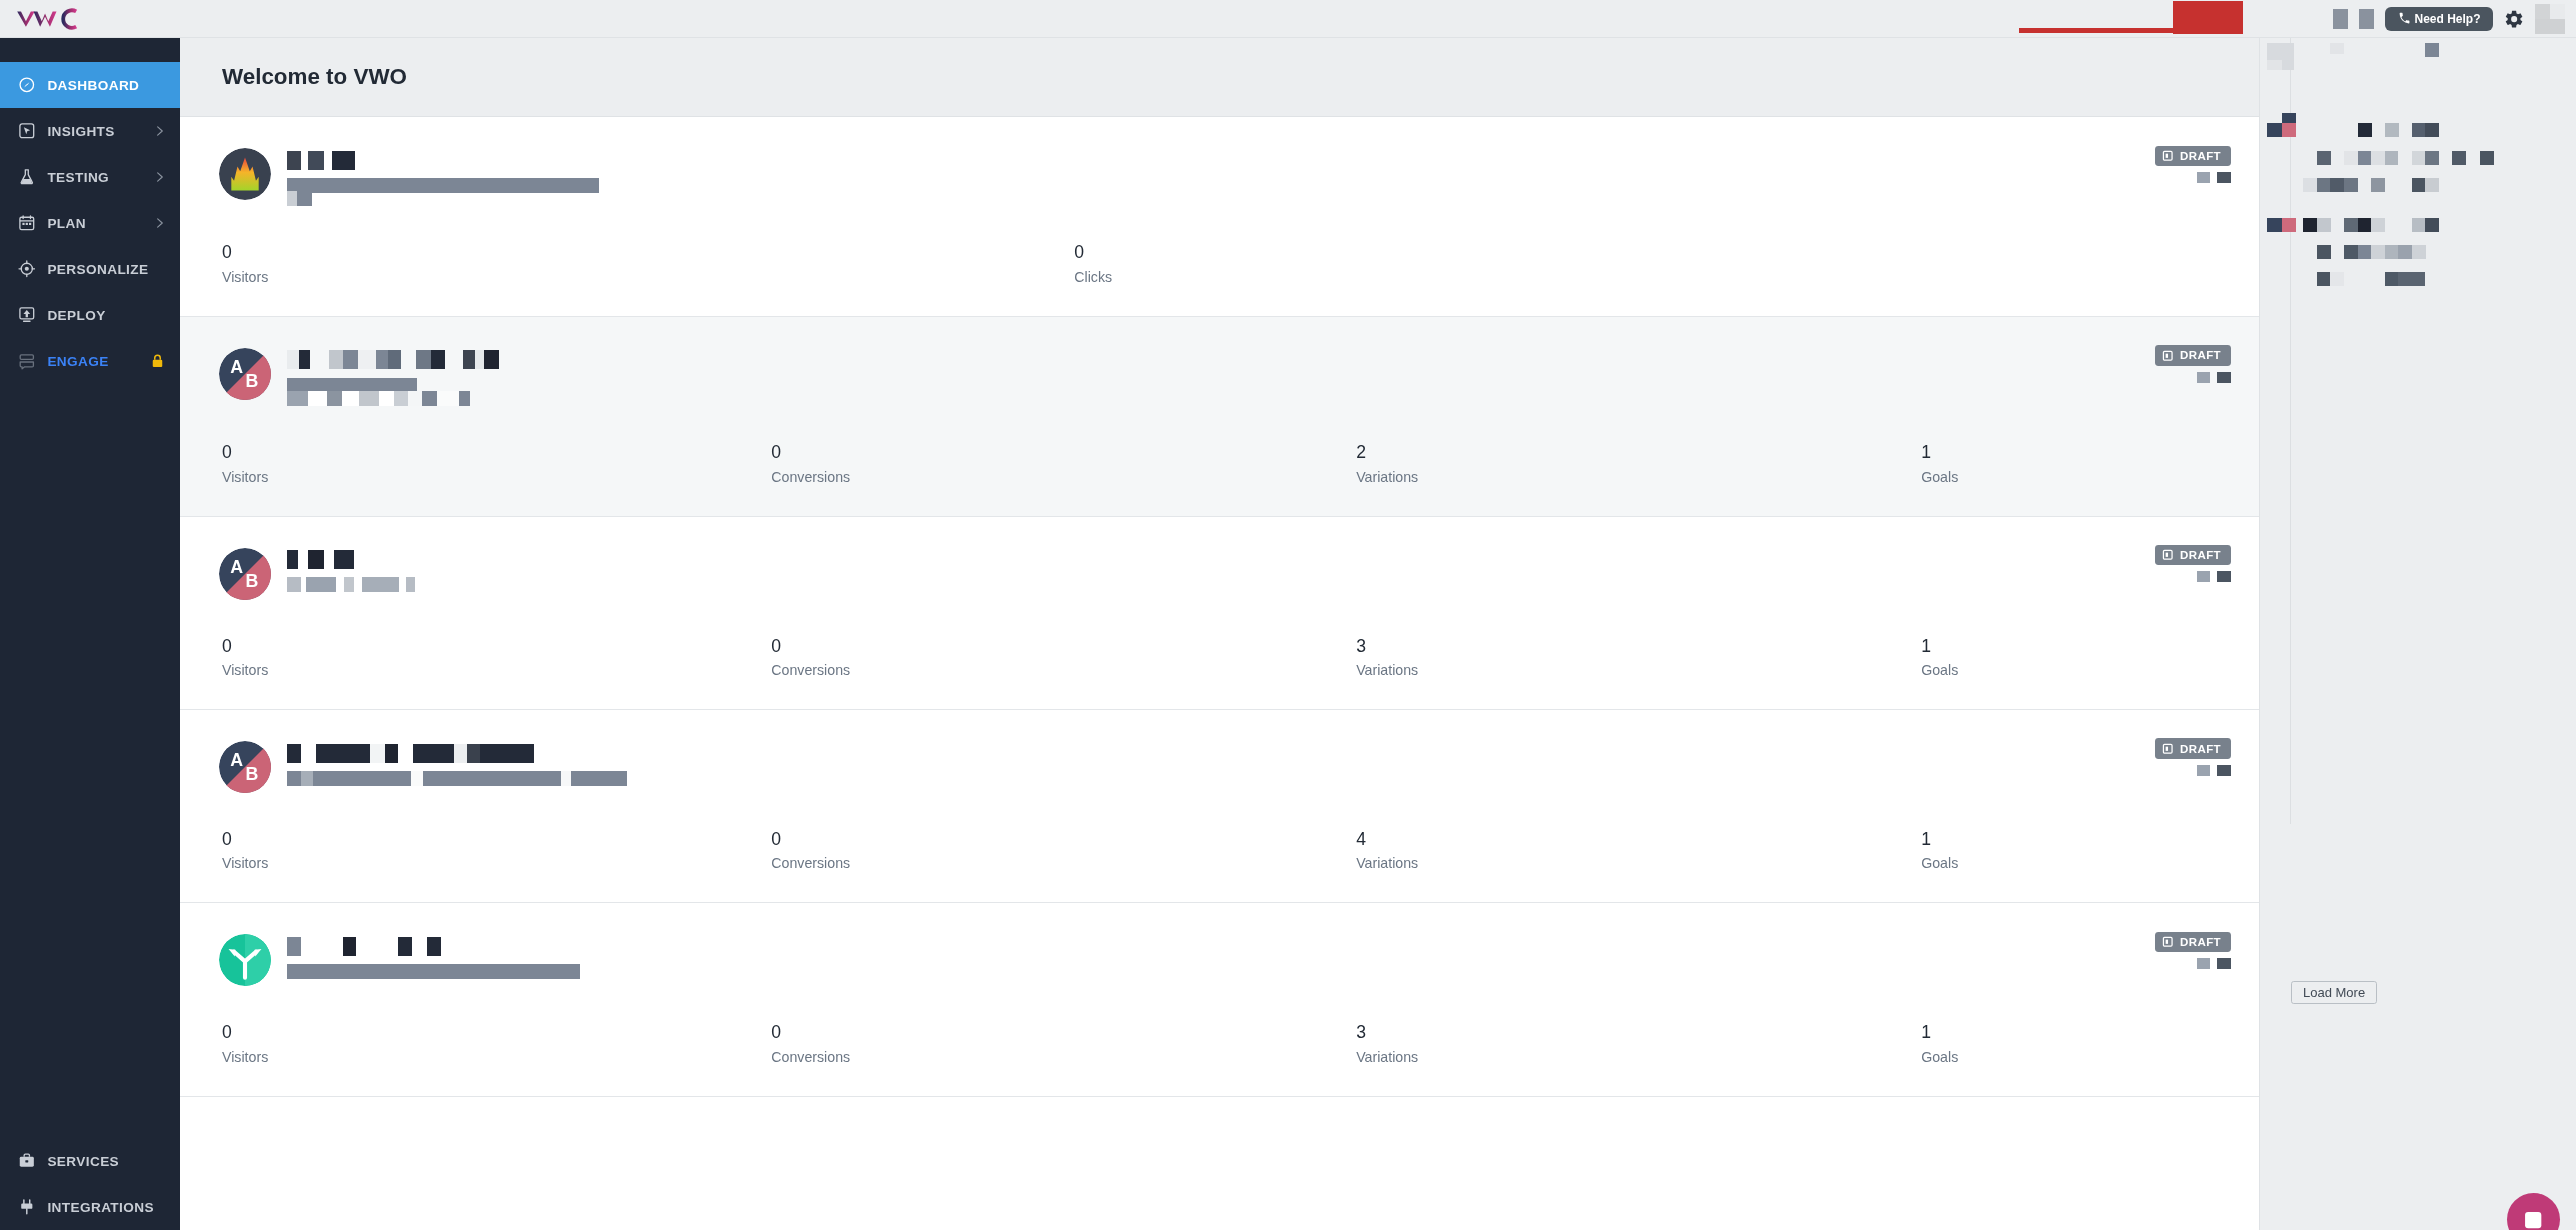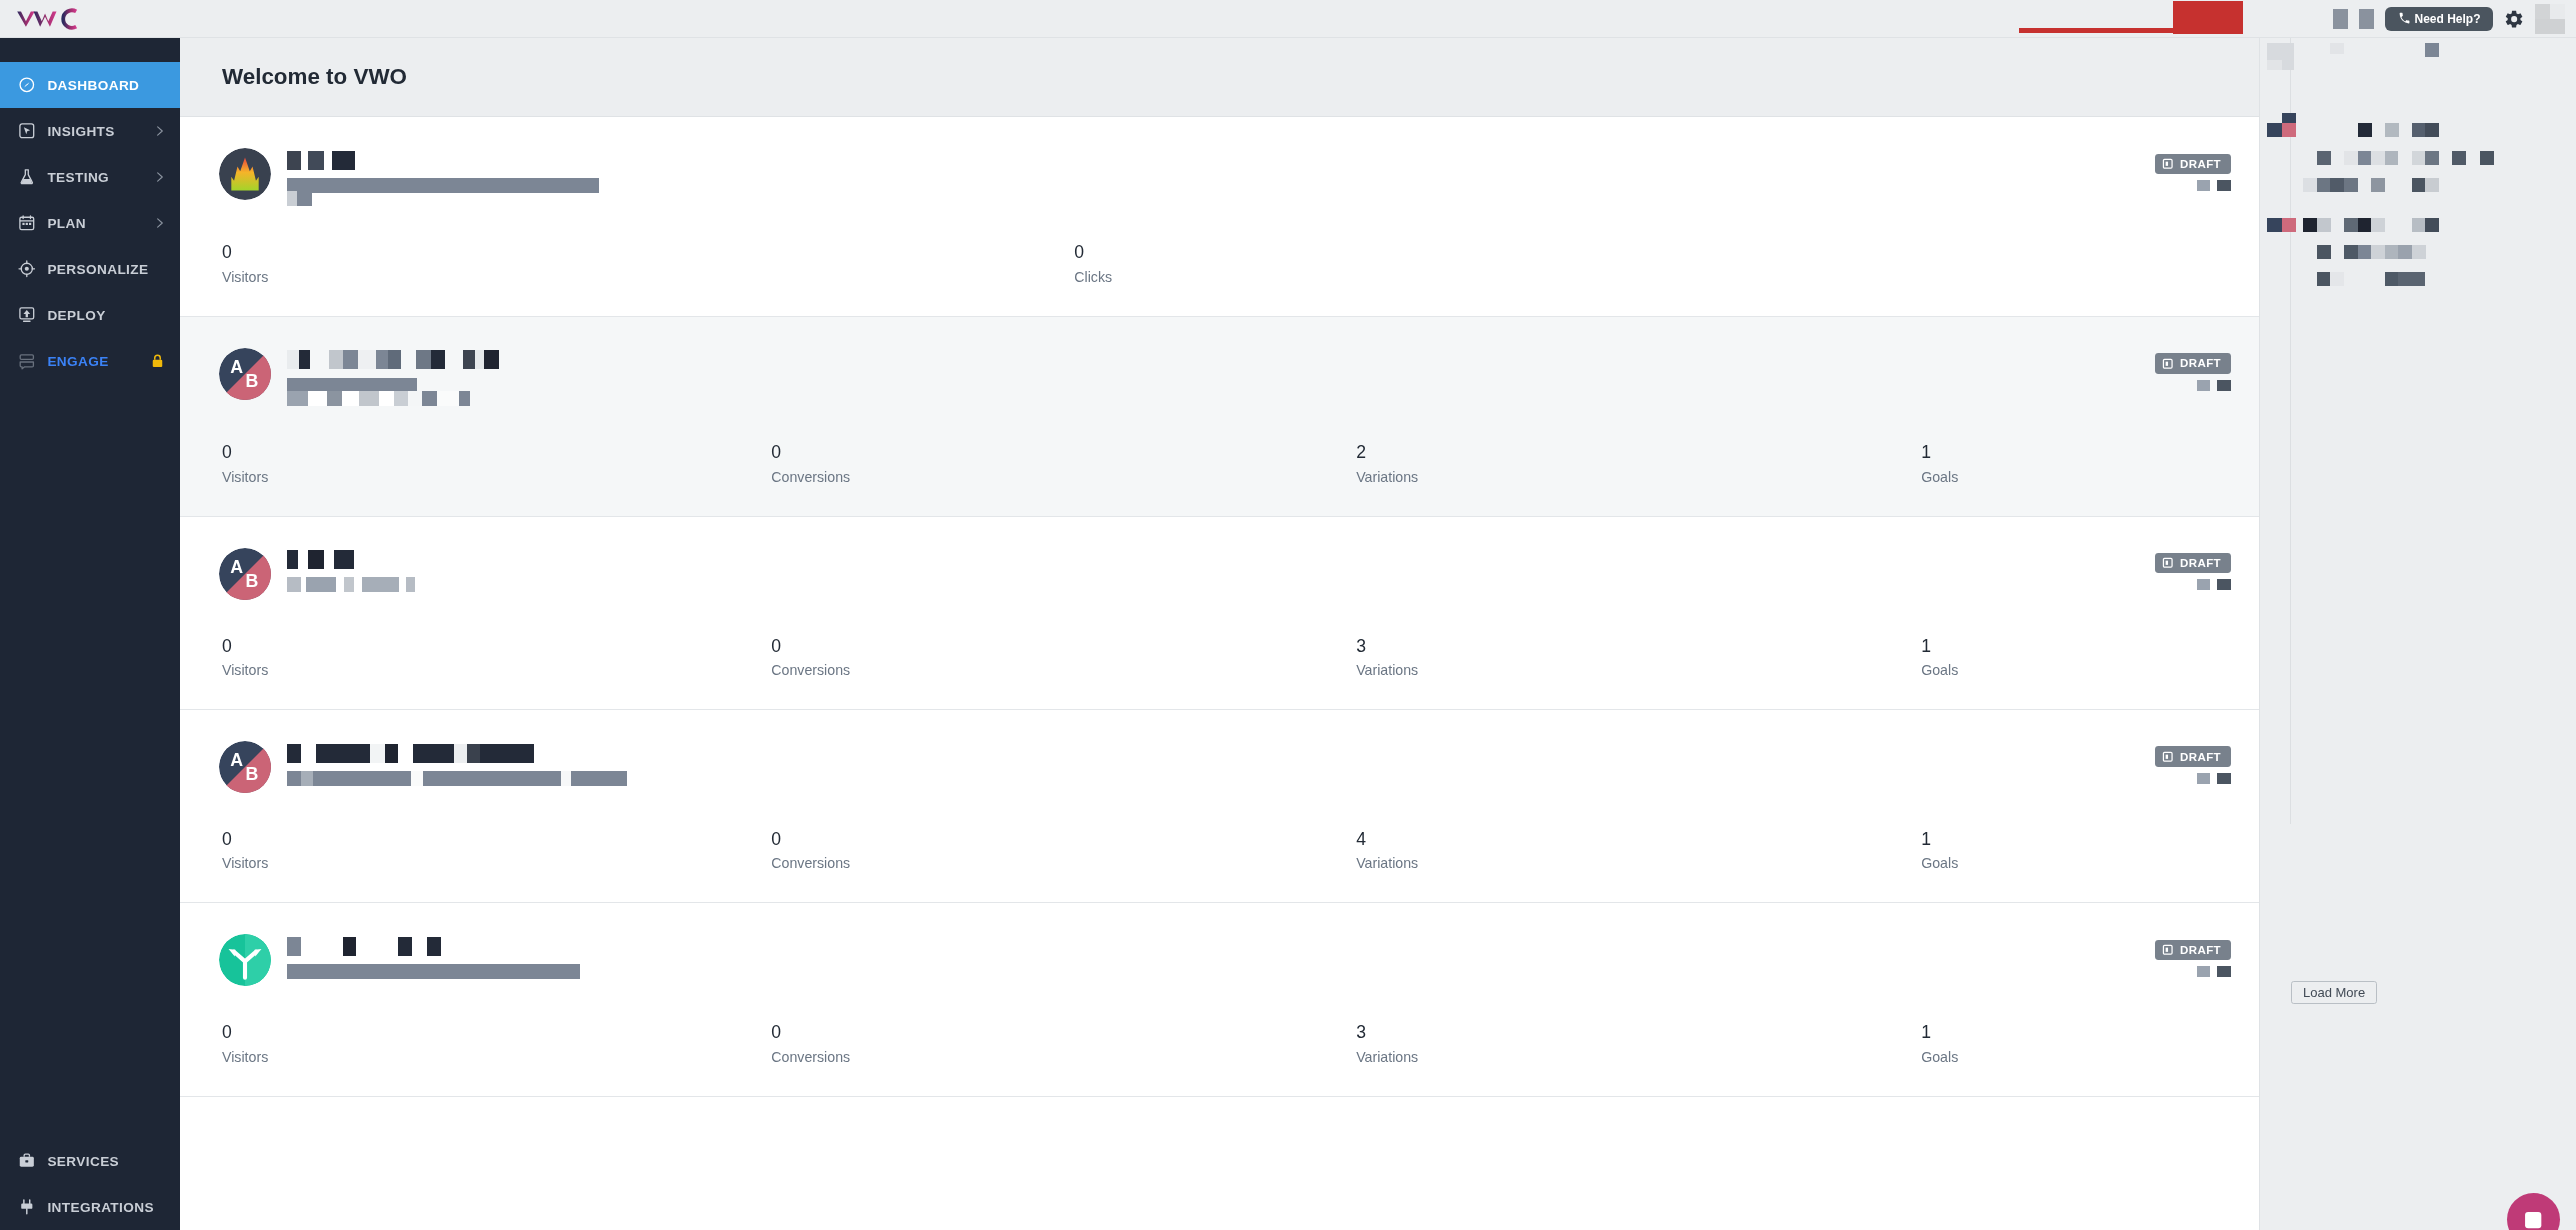--- a/index.html
+++ b/index.html
@@ -100,21 +100,21 @@
   .redline { display: block; }
   .redline.title { height: 19px; margin-bottom: 8.1px; }
   .redline.sub { height: 15px; }
   .seg { display: inline-block; height: 100%; vertical-align: top; }
 
   .stats { display: flex; margin-top: 38px; padding-left: 42px; }
   .stat { }
   .stat-val { font-size: 17.6px; color: #222a35; line-height: 1.0; }
   .stat-lbl { font-size: 14.2px; color: #6b7684; margin-top: 6.8px; }
 
-  .badge-area { position: absolute; right: 28.5px; top: 28.5px; text-align: right; margin-top: 8px; }
+  .badge-area { position: absolute; right: 28.5px; top: 28.5px; text-align: right; }
   .draft-badge {
     display: inline-flex; align-items: center; gap: 6.1px;
     background: #78818c; color: #ffffff; border-radius: 3.4px;
     height: 20.3px; padding: 0 9.5px 0 7.5px; font-size: 11.5px; font-weight: bold;
     letter-spacing: 0.4px;
   }
   .draft-ico { width: 11.5px; height: 11.5px; display: block; }
   .badge-subrow { margin-top: 6.1px; display: flex; gap: 6.8px; justify-content: flex-end; }
 
   

